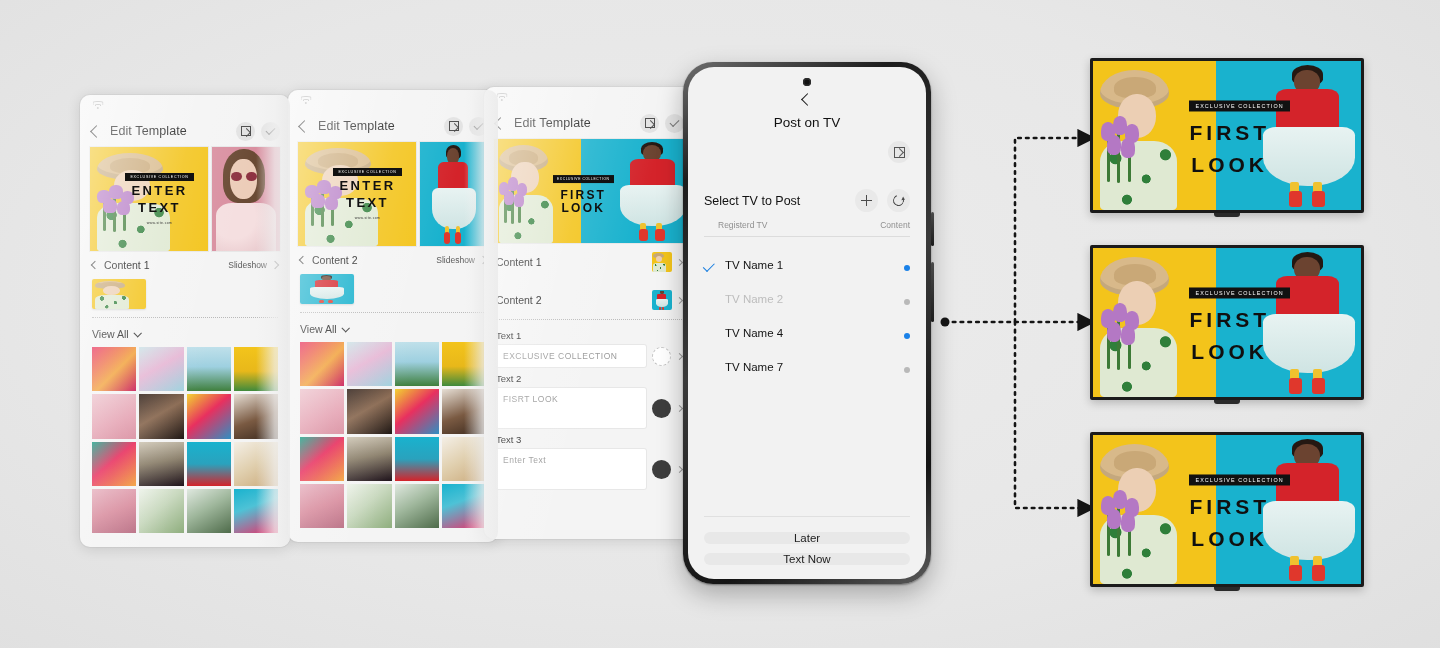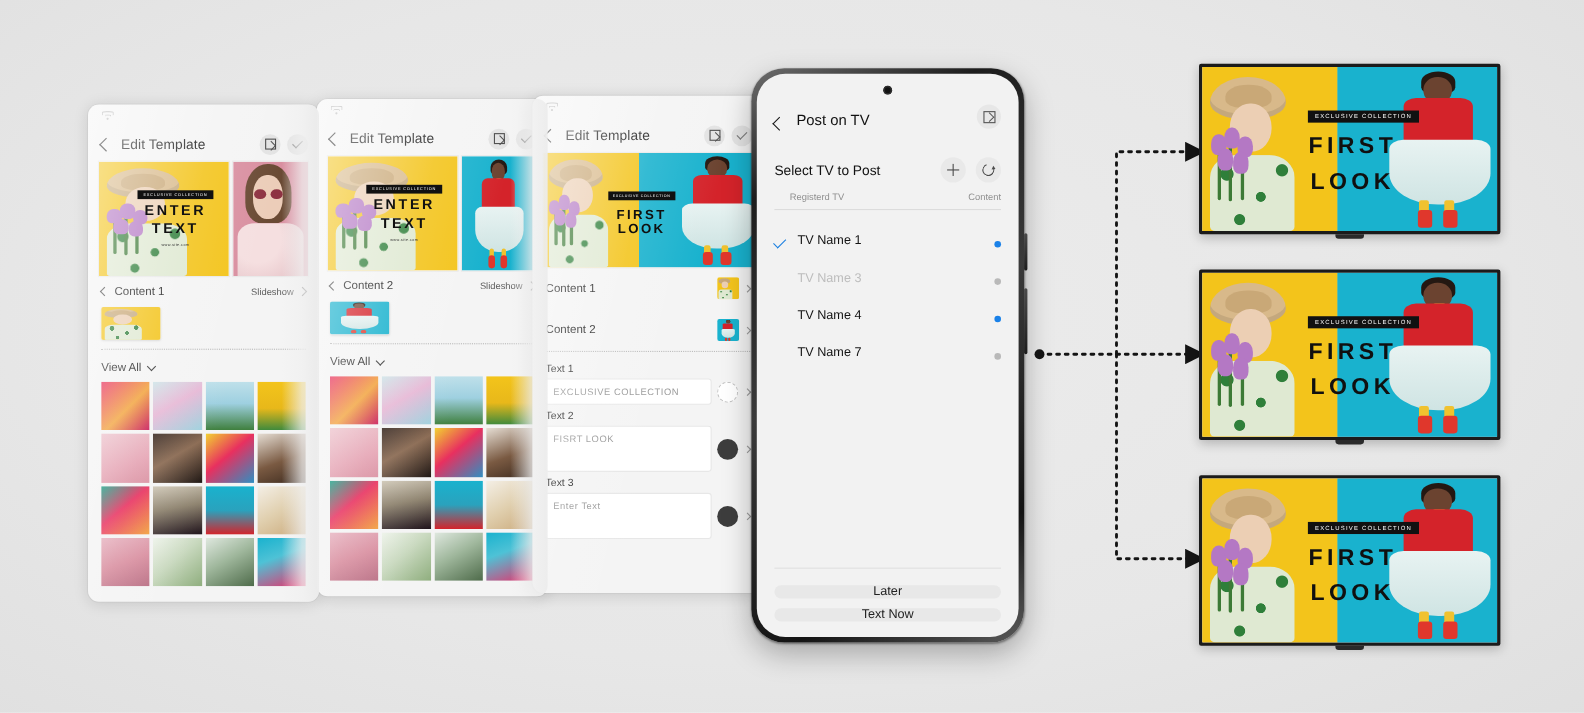--- a/index.html
+++ b/index.html
@@ -161,21 +161,21 @@
   .phone .screen{
     position:relative; width:100%; height:100%; border-radius:26px; background:#f2f2f2; overflow:hidden;
   }
   .camera{ position:absolute; left:50%; transform:translateX(-50%); top:11px; width:8px; height:8px;
            border-radius:50%; background:#121212; box-shadow:inset 0 0 0 1.4px #2e2e2e; }
   .sidebtn{ position:absolute; right:-3px; width:3px; border-radius:2px;
             background:linear-gradient(180deg,#4a4a4a,#1c1c1c); }
   .sidebtn.b1{ top:150px; height:34px; }
   .sidebtn.b2{ top:200px; height:60px; }
 
-  .ph-head{ display:flex; align-items:flex-end; padding:28px 16px 0 16px; gap:11px; }
+  .ph-head{ display:flex; align-items:center; padding:28px 16px 0 16px; gap:11px;flex-direction:column; }
   .ph-back{ width:9px; height:9px; border-left:1.8px solid #171717; border-bottom:1.8px solid #171717; transform:rotate(45deg); }
   .ph-title{ font-size:13.5px; color:#111; }
   .ph-exp{ margin-left:auto; width:22px; height:22px; border-radius:50%; background:#e7e7e7;
            display:flex; align-items:center; justify-content:center; }
   .ph-exp .ex-ic{ width:11px; height:11px; border-color:#555; }
   .ph-exp .ex-ic:after{ border-color:#555; }
 
   .ph-sec{ display:flex; align-items:center; padding:26px 16px 0 16px; }
   .ph-sec .t{ font-size:12.5px; color:#111; }
   .ph-sec .acts{ margin-left:auto; display:flex; gap:9px; }
@@ -676,21 +676,21 @@
       <div class="ph-hr"></div>
 
       <div id="tvlist">
           <div class="tvrow">
             <span class="tvcheck"></span>
             <span class="tvname on">TV Name 1</span>
             <span class="tvdot on"></span>
           </div>
           <div class="tvrow">
             <span class="tvcheck empty"></span>
-            <span class="tvname off">TV Name 3</span>
+            <span class="tvname off">TV Name 2</span>
             <span class="tvdot off"></span>
           </div>
           <div class="tvrow">
             <span class="tvcheck empty"></span>
             <span class="tvname on">TV Name 4</span>
             <span class="tvdot on"></span>
           </div>
           <div class="tvrow">
             <span class="tvcheck empty"></span>
             <span class="tvname on">TV Name 7</span>

